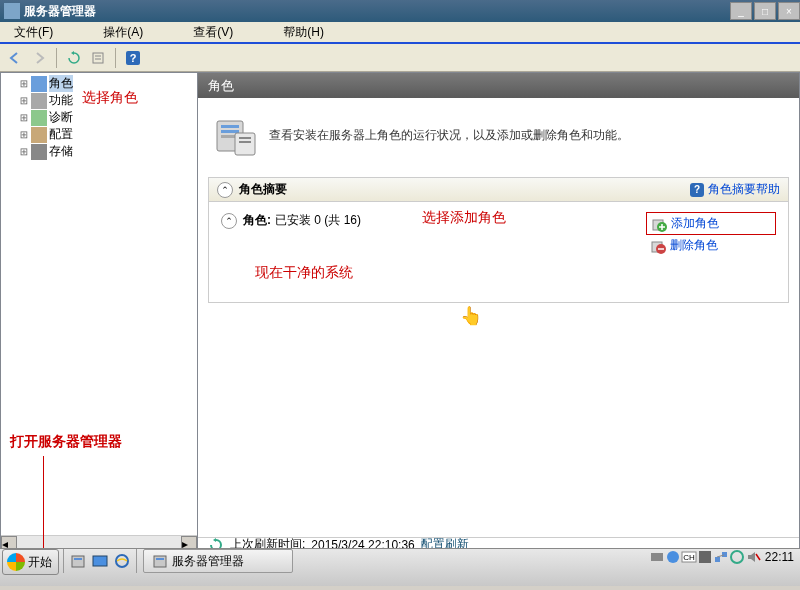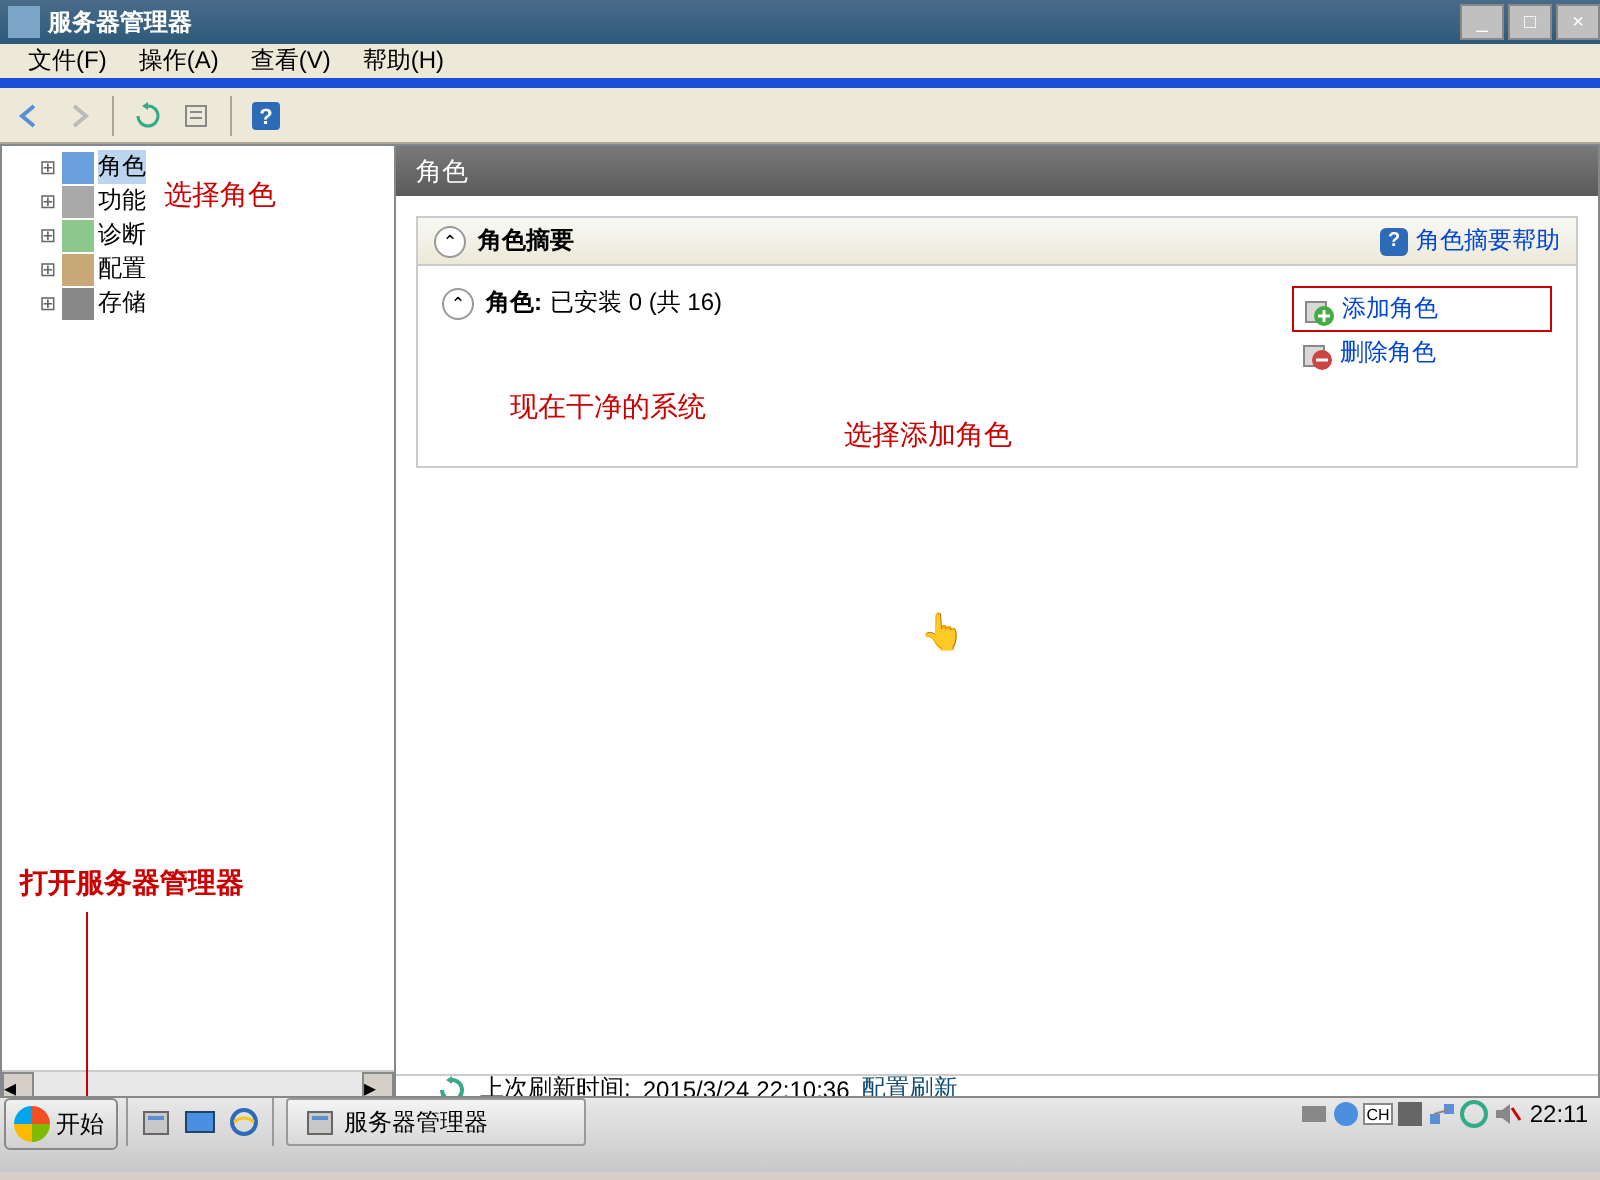--- a/index.html
+++ b/index.html
@@ -6,21 +6,21 @@
 body { width: 800px; height: 590px; background: #d4d0c8; overflow: hidden; font-size: 12px; position: relative; }
 
 
 .titlebar { height: 22px; background: linear-gradient(#4a6b8a, #2d5a7a); display: flex; align-items: center; color: #fff; padding-left: 4px; }
 .titlebar .icon { width: 16px; height: 16px; background: #7da5c8; margin-right: 4px; }
 .titlebar .ttl { font-size: 12px; font-weight: bold; }
 .winbtns { margin-left: auto; display: flex; }
 .winbtn { width: 22px; height: 18px; background: #c0c0c0; border: 1px solid #888; margin-left: 2px; display: flex; align-items: center; justify-content: center; font-size: 10px; }
 
 
-.menubar { height: 22px; background: #ece9d8; display: flex; align-items: center; padding-left: 6px; border-bottom: 5px solid #1d4ed8; }
+.menubar { height: 22px; background: #ece9d8; display: flex; align-items: center; padding-left: 6px; border-bottom: 2px solid #1d4ed8; gap: 34px; }
 .menuitem { padding: 2px 8px; cursor: default; }
 
 
 .toolbar { height: 28px; background: #ece9d8; display: flex; align-items: center; padding-left: 4px; border-bottom: 1px solid #aca899; gap: 2px; }
 .tbbtn { width: 22px; height: 22px; border: 1px solid transparent; display: flex; align-items: center; justify-content: center; }
 .tsep { width: 1px; height: 20px; background: #aca899; margin: 0 4px; }
 
 
 .main { display: flex; height: 480px; }
 
@@ -64,21 +64,21 @@
 .subrow { display: flex; align-items: flex-start; }
 .subleft { display: flex; align-items: center; }
 .subleft .collapse { width: 16px; height: 16px; border: 1px solid #999; border-radius: 8px; display: flex; align-items: center; justify-content: center; font-size: 9px; margin-right: 6px; background: #fff; }
 .actions { margin-left: auto; width: 130px; }
 .actlink { display: flex; align-items: center; color: #0046d5; gap: 4px; padding: 2px 4px; }
 .actlink.boxed { border: 1.5px solid #c00; }
 .acticon { width: 16px; height: 16px; }
 
 .cleanmsg { color: #c00; font-size: 14px; margin-top: 8px; margin-left: 34px; }
 
-.statusbar { height: 14px; border-top: 1px solid #ccc; display: flex; align-items: center; padding-left: 20px; gap: 6px; font-size: 12px; }
+.statusbar { height: 14px; border-top: 1px solid #ccc; display: flex; align-items: center; padding-left: 10px; gap: 6px; font-size: 12px; }
 .refreshicon { width: 16px; height: 16px; }
 .cfglink { color: #0c4a6e; }
 
 
 .ann { position: absolute; color: #c00; font-size: 14px; pointer-events: none; }
 .ann1 { top: 89px; left: 82px; }
 .ann2 { top: 209px; left: 422px; }
 .ann3 { top: 433px; left: 10px; font-weight: bold; }
 .arrow { position: absolute; left: 43px; top: 456px; width: 1px; height: 105px; background: #c00; }
 .arrowhead { position: absolute; left: 39px; top: 556px; width: 0; height: 0; border-left: 4px solid transparent; border-right: 4px solid transparent; border-top: 7px solid #c00; }
@@ -190,20 +190,34 @@
       <div class="sbtn">◂</div>
       <div class="strack"></div>
       <div class="sbtn">▸</div>
     </div>
   </div>
 
   <div class="content">
     <div class="chead">角色</div>
     <div class="cbody">
 
+      <div class="descrow">
+        <div class="descicon">
+          <svg width="44" height="44">
+              <rect x="4" y="8" width="26" height="30" rx="2" fill="#d8d8d8" stroke="#888"></rect>
+              <rect x="8" y="12" width="18" height="3" fill="#6a9edc"></rect>
+              <rect x="8" y="17" width="18" height="3" fill="#6a9edc"></rect>
+              <rect x="8" y="22" width="18" height="3" fill="#aaa"></rect>
+              <rect x="22" y="20" width="20" height="22" rx="2" fill="#e8e8e8" stroke="#888"></rect>
+              <rect x="26" y="24" width="12" height="2" fill="#888"></rect>
+              <rect x="26" y="28" width="12" height="2" fill="#888"></rect>
+            </svg>
+        </div>
+        <div class="desctext">查看安装在服务器上角色的运行状况，以及添加或删除角色和功能。</div>
+      </div>
 
       <div class="panel">
         <div class="panelhead">
           <div class="collapse">⌃</div>
           <div class="ptitle">角色摘要</div>
           <div class="helplink">
             <div class="hicon">?</div>
             <span>角色摘要帮助</span>
           </div>
         </div>

